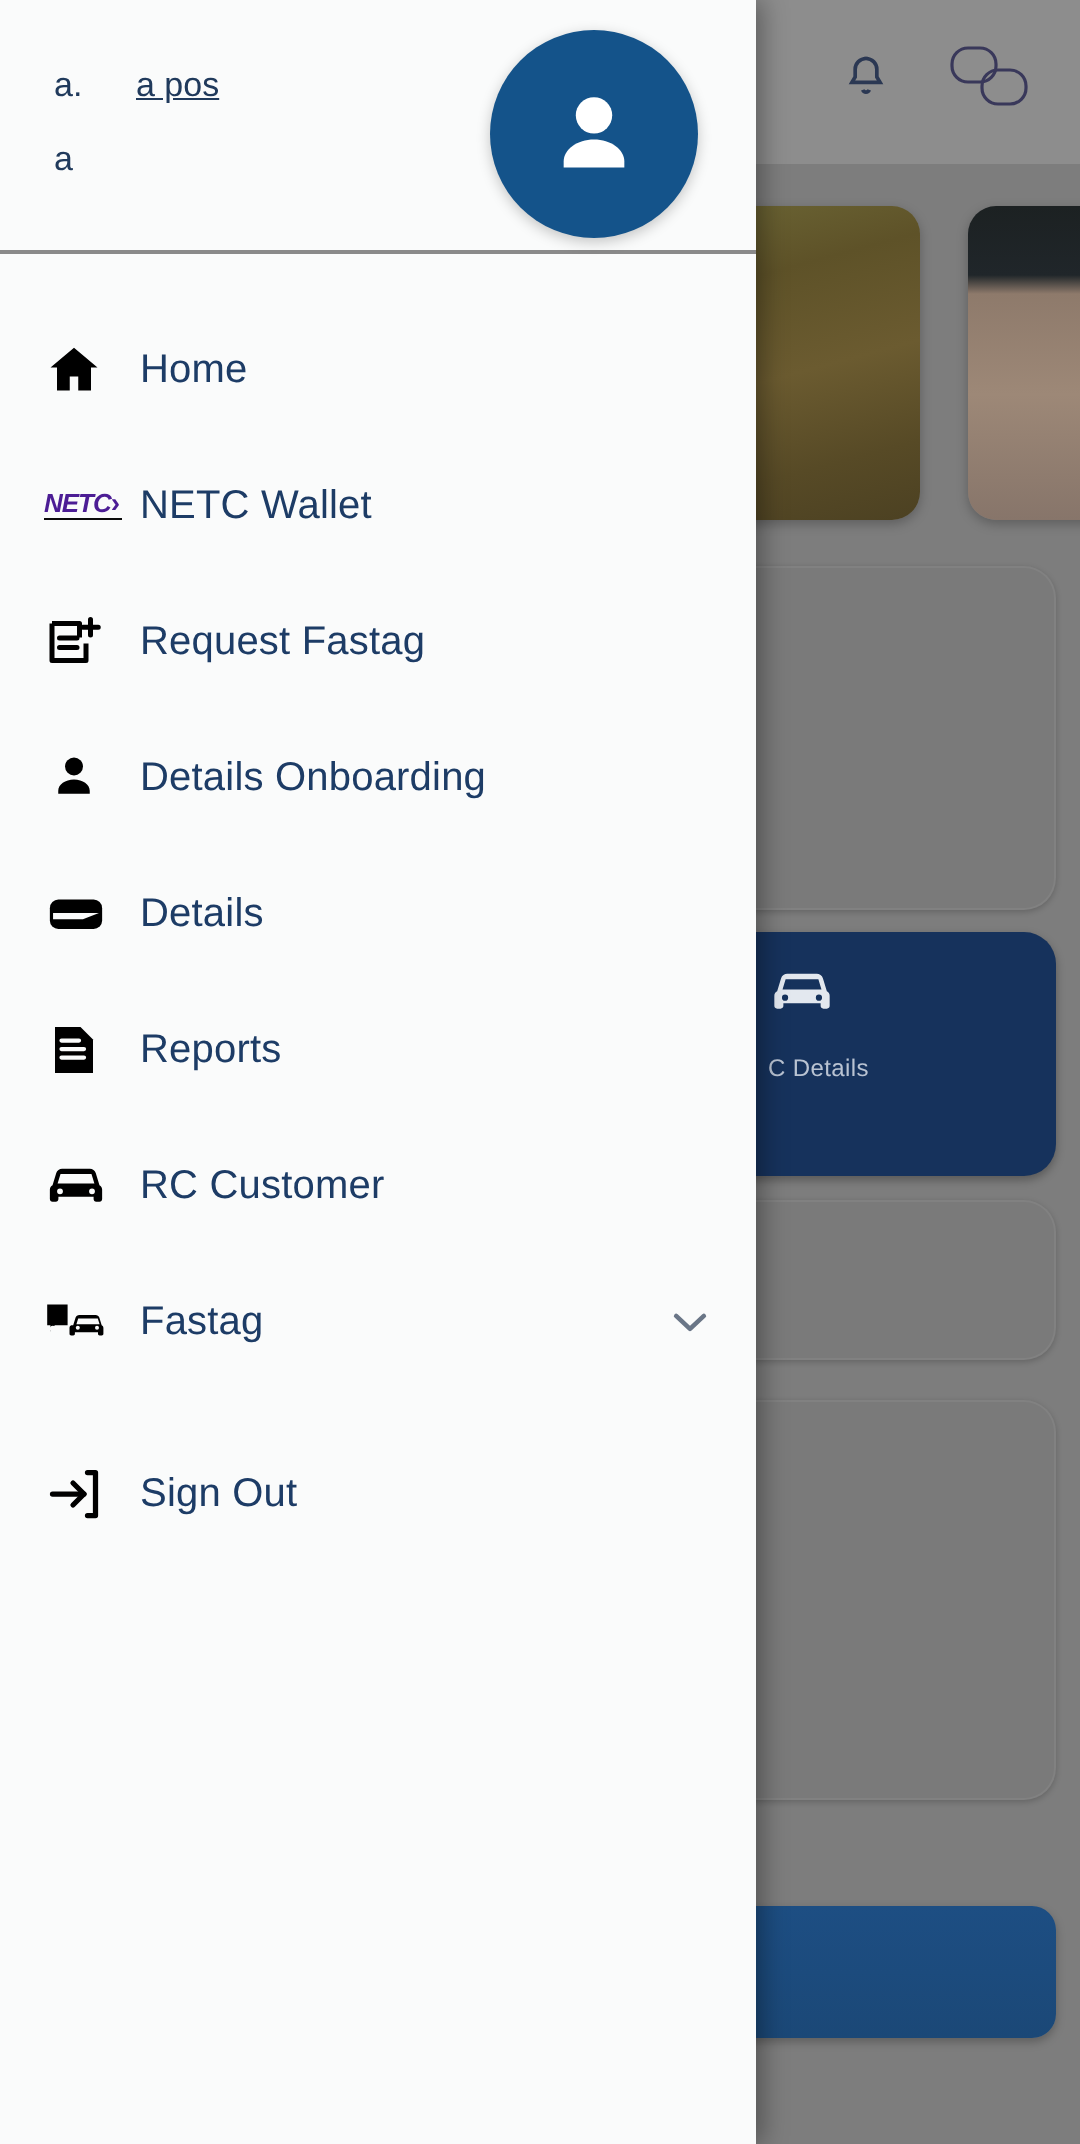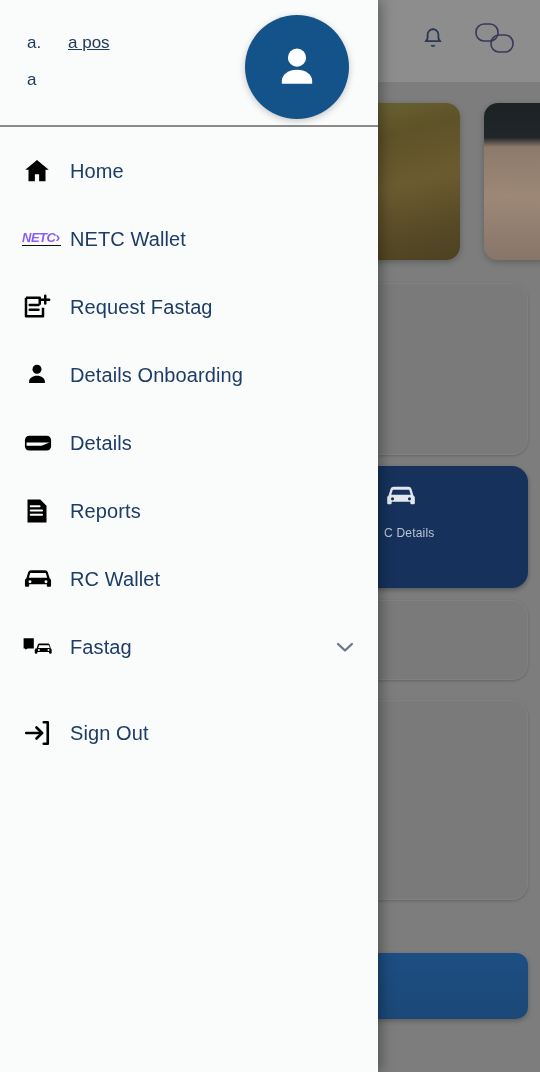--- a/index.html
+++ b/index.html
@@ -84,21 +84,21 @@
   .hdr-a3 { left:27px; top:70px; }
 
   #avatar {
     position:absolute; right:29px; top:15px;
     width:104px; height:104px; border-radius:50%;
     background:#14538a;
     box-shadow:0 2px 7px rgba(0,0,0,.22);
     display:flex; align-items:center; justify-content:center;
   }
 
-  #menu { flex:1 1 auto; padding-top:10px; }
+  #menu { flex:1 1 auto; padding-top:24px; }
   .menu-item {
     display:flex; align-items:center;
     height:68px; padding-left:22px; padding-right:20px;
     cursor:pointer;
   }
   .menu-icon {
     width:48px; flex:0 0 48px;
     display:flex; align-items:center; justify-content:flex-start;
     color:#000;
   }
@@ -106,21 +106,21 @@
     font-size:20px; color:#1d3c66; letter-spacing:.1px;
     flex:1 1 auto;
   }
   .chev { color:#6a7687; display:flex; align-items:center; }
   .spacer { height:18px; }
 
   
   .netc-mark {
     font-family:"Liberation Sans", sans-serif;
     font-style:italic; font-weight:bold;
-    font-size:13px; letter-spacing:-.5px; color:#8b5cf6;
+    font-size:13px; letter-spacing:-.5px; color:#4c1d95;
     border-bottom:1.5px solid #0b0b0b;
     line-height:1.05; padding-right:1px;
     position:relative; top:-1px;
   }
   .netc-mark::after {
     content:"›"; font-style:normal; font-weight:bold; font-size:14px;
   }
 </style>
 </head>
 <body>
@@ -238,21 +238,21 @@
         </span>
         <span class="menu-label">Reports</span>
       </div>
 
       <div class="menu-item">
         <span class="menu-icon">
           <svg width="32" height="32" viewBox="0 0 24 17" fill="#000">
             <path d="M3.2 8.2 4.6 3.6C4.9 2.6 5.8 2 6.8 2h10.4c1 0 1.9.6 2.2 1.6l1.4 4.6c.6.3 1 .9 1 1.6v3.6c0 .6-.4 1-1 1h-1.2c-.6 0-1-.4-1-1v-.9H5.4v.9c0 .6-.4 1-1 1H3.2c-.6 0-1-.4-1-1V9.8c0-.7.4-1.3 1-1.6zM6.2 4 5.1 7.6h13.8L17.8 4H6.2zM6 9.4a1.1 1.1 0 1 0 0 2.2 1.1 1.1 0 0 0 0-2.2zm12 0a1.1 1.1 0 1 0 0 2.2 1.1 1.1 0 0 0 0-2.2z"></path>
           </svg>
         </span>
-        <span class="menu-label">RC Wallet</span>
+        <span class="menu-label">RC Customer</span>
       </div>
 
       <div class="menu-item">
         <span class="menu-icon">
           <svg width="34" height="26" viewBox="0 0 34 22" fill="#000">
             <path d="M1.6 2.2h10.2v10.4H5.4l-2.2 3.1V12.6H1.6z"></path>
             <circle cx="4.4" cy="14.4" r="1.5" fill="#fafbfb"></circle>
             <path d="M14.6 12.6 15.8 8.8c.25-.8 1-1.3 1.8-1.3h8.2c.85 0 1.6.5 1.85 1.3l1.2 3.8c.5.25.85.75.85 1.35v2.9c0 .5-.35.85-.85.85h-1c-.5 0-.85-.35-.85-.85v-.75H15.45v.75c0 .5-.35.85-.85.85h-1c-.5 0-.85-.35-.85-.85v-2.9c0-.6.35-1.1.85-1.35zM17.1 9.2l-.9 2.9h11.6l-.9-2.9z"></path>
             <circle cx="16.9" cy="13.9" r="1" fill="#fafbfb"></circle>
             <circle cx="26.5" cy="13.9" r="1" fill="#fafbfb"></circle>

